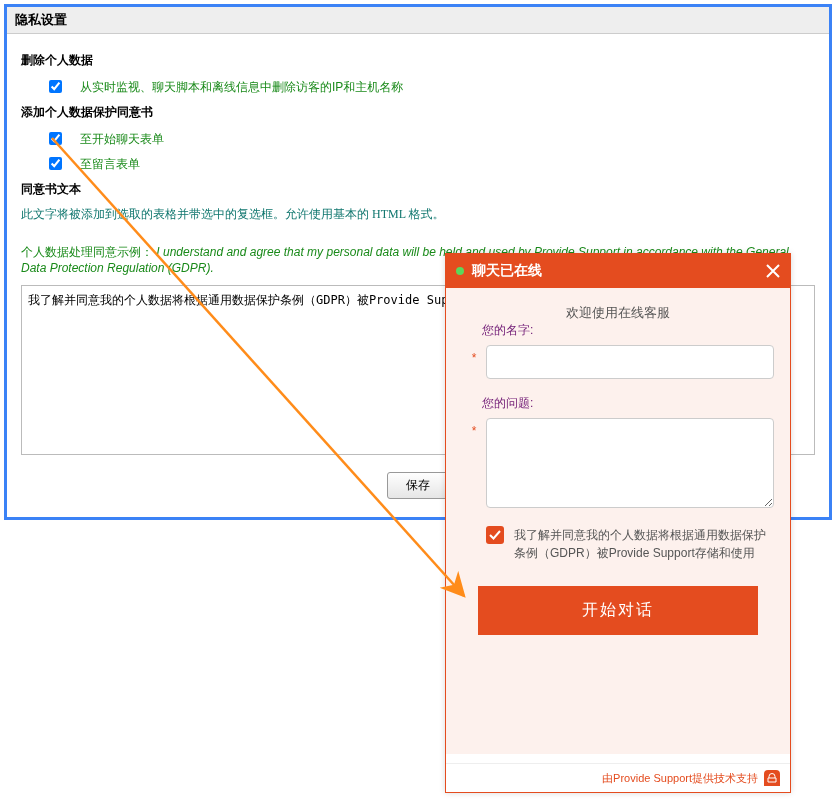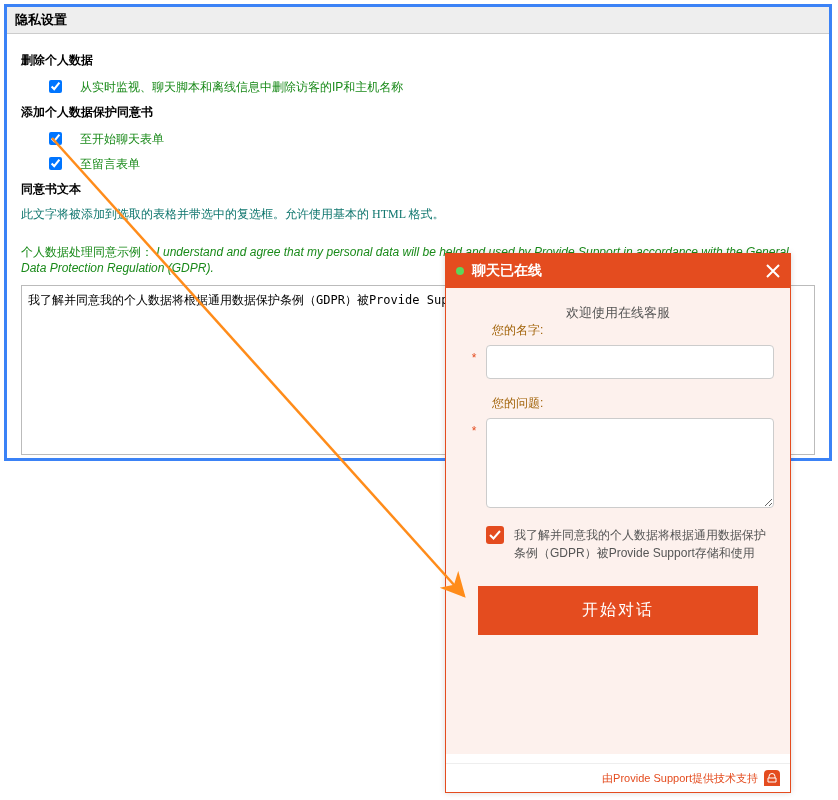--- a/index.html
+++ b/index.html
@@ -61,21 +61,21 @@
   }
   .status-dot {
     width: 8px; height: 8px; border-radius: 50%;
     background: #5bd75b; margin-right: 8px;
   }
   .chat-title { flex: 1; font-weight: bold; }
   .close-x { cursor: pointer; font-size: 18px; line-height: 14px; }
   .chat-body { background: #fdf1ed; padding: 16px 16px 8px 16px; height: 466px; position: relative; }
   .welcome { text-align: center; color: #555; margin-bottom: 0; font-size: 13px; }
   .field-group { margin-bottom: 16px; }
-  .field-label { color: #a16207; margin: 0 0 6px 30px; font-size: 12px; }
+  .field-label { color: #701a75; margin: 0 0 6px 20px; font-size: 12px; }
   .field-row { display: flex; align-items: flex-start; }
   .req-star { color: #e44c1f; width: 24px; text-align: center; padding-top: 6px; }
   .field-row input[type=text] {
     flex: 1; height: 34px; border: 1px solid #ccc;
     border-radius: 4px; padding: 4px 8px; font-size: 13px;
   }
   .field-row textarea {
     flex: 1; height: 90px; border: 1px solid #ccc;
     border-radius: 4px; padding: 6px 8px; font-size: 13px;
     resize: both;
@@ -140,20 +140,23 @@
 
     <div class="section-title">同意书文本</div>
     <div class="green-desc">此文字将被添加到选取的表格并带选中的复选框。允许使用基本的 HTML 格式。</div>
     <div class="example">
       <span>个人数据处理同意示例：</span>
       <span class="italic">I understand and agree that my personal data will be held and used by Provide Support in accordance with the General Data Protection Regulation (GDPR).</span>
     </div>
 
     <textarea class="consent-textarea" style="">我了解并同意我的个人数据将根据通用数据保护条例（GDPR）被Provide Support存储和使用</textarea>
 
+    <div class="save-row">
+      <button class="save-btn">保存</button>
+    </div>
   </div>
 </div>
 
 <svg class="arrow-svg" viewBox="0 0 460 490">
   <defs>
     <marker id="ah" markerWidth="12" markerHeight="12" refX="9" refY="5" orient="auto">
       <path d="M0,0 L10,5 L0,10 L3,5 Z" fill="#ff8c1a"></path>
     </marker>
   </defs>
   <line x1="12" y1="8" x2="424" y2="466" stroke="#ff8c1a" stroke-width="2.5" marker-end="url(#ah)"></line>

